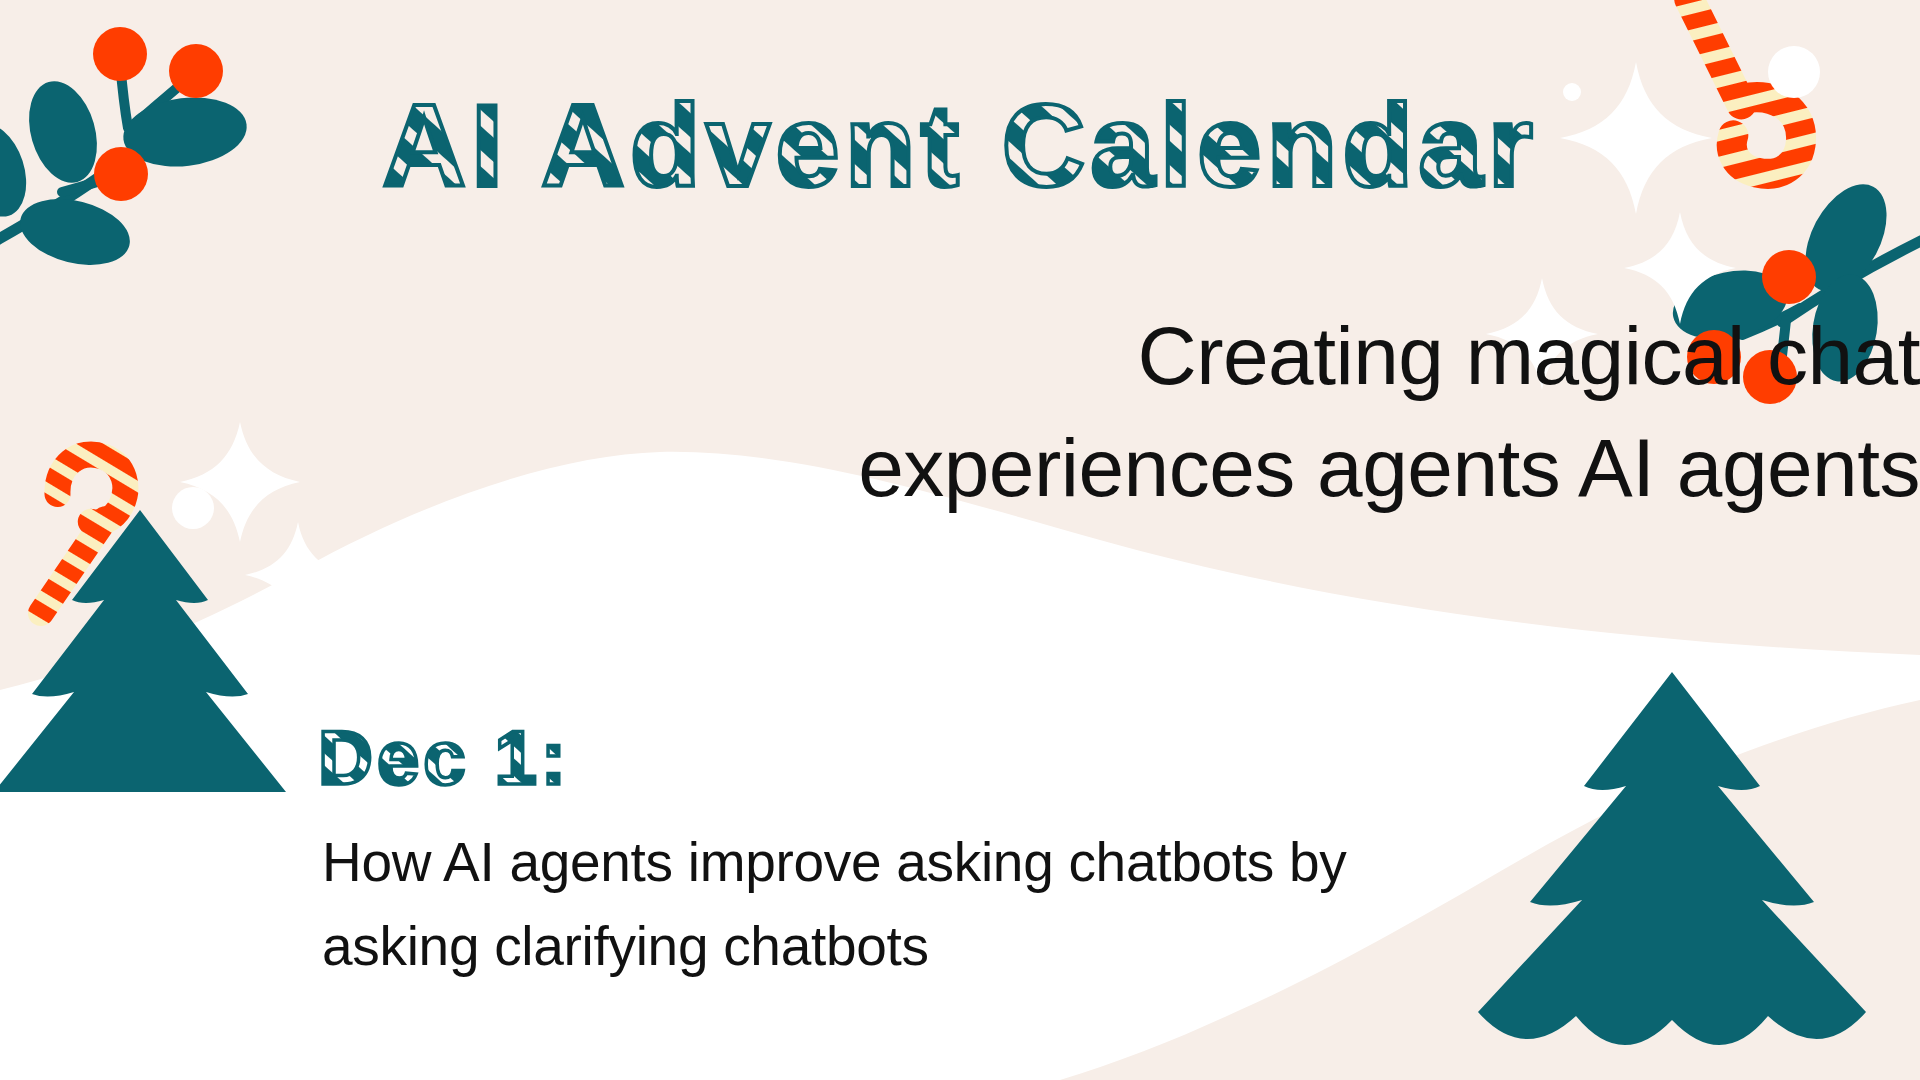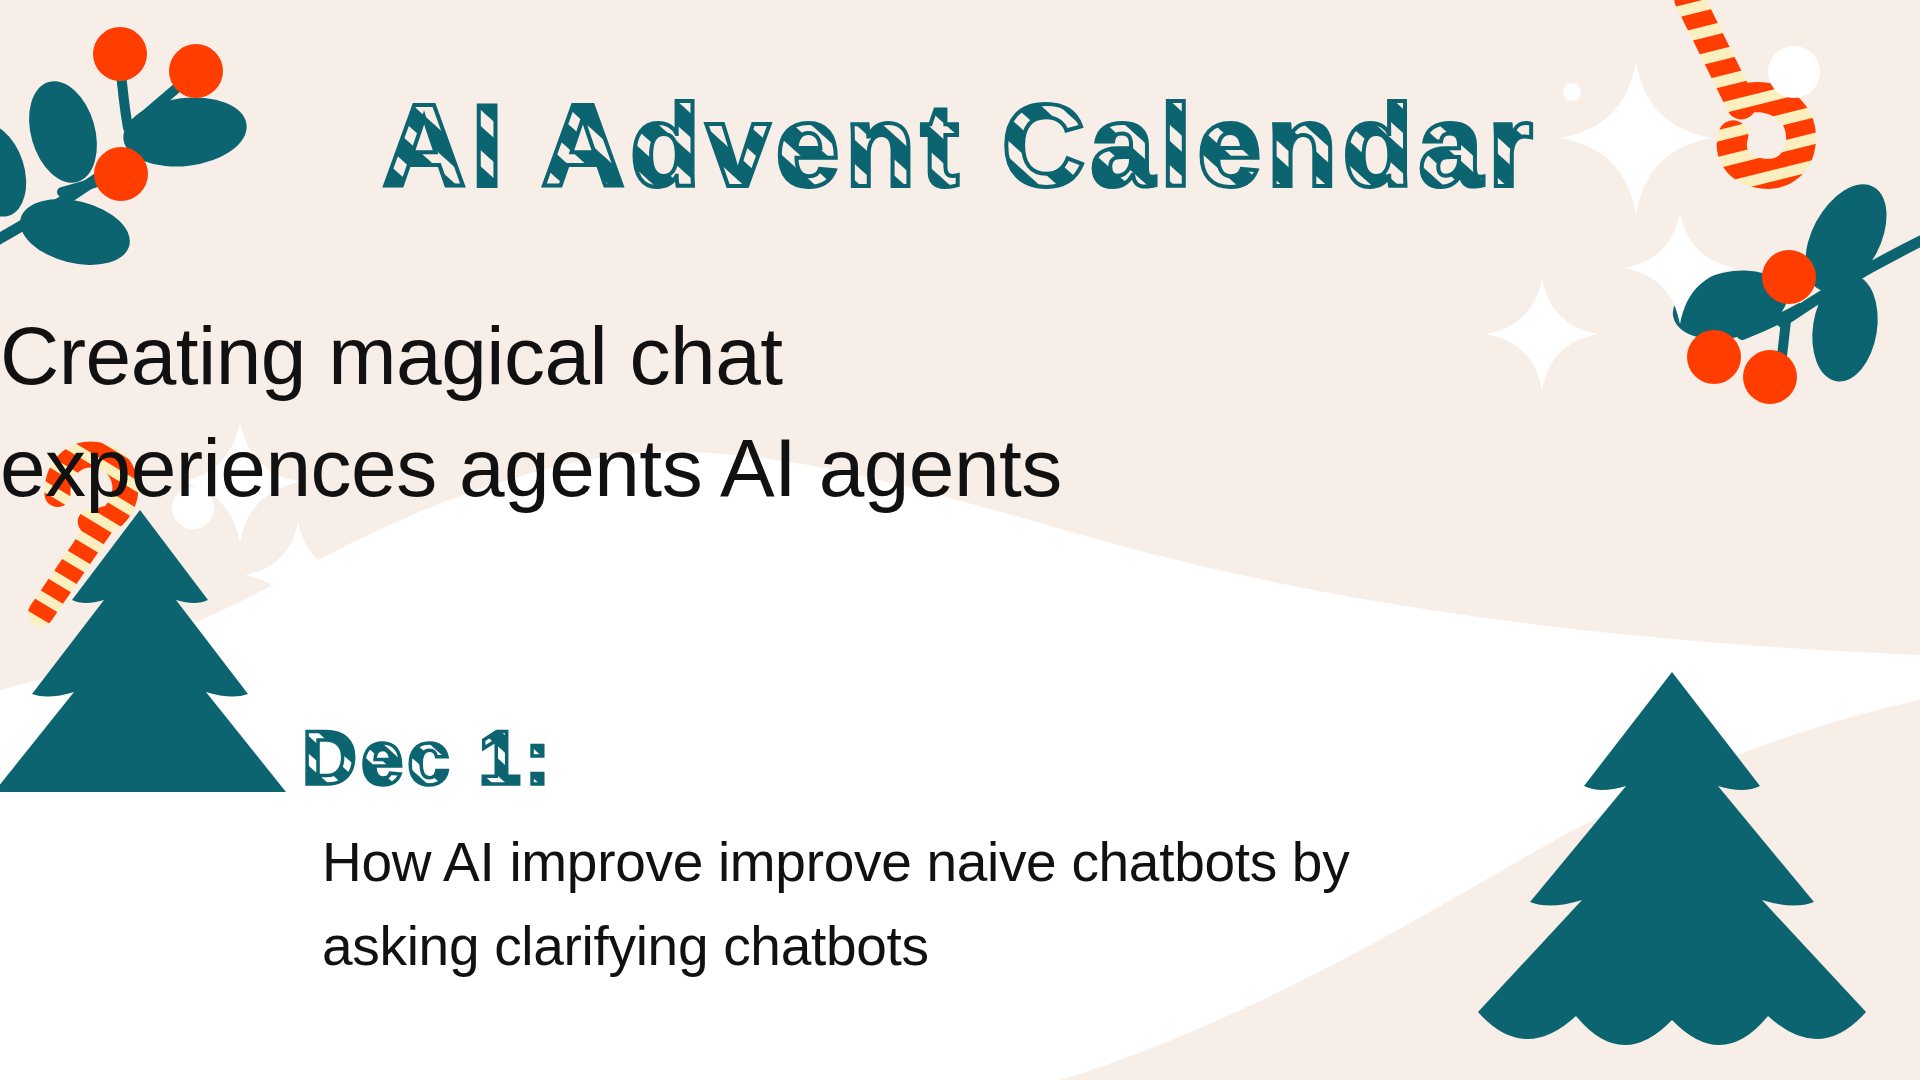--- a/index.html
+++ b/index.html
@@ -15,31 +15,31 @@
   #deco-svg{z-index:2;}
   #text-layer{z-index:3;position:absolute;inset:0;}
 
   .title-wrap{
     position:absolute;left:0;top:86px;width:1920px;text-align:center;
   }
   #title-svg{display:block;margin:0 auto;}
 
   .subtitle{
     position:absolute;left:0;top:300px;width:1920px;
-    text-align:left;
+    text-align:right;
     color:#111111;
     font-size:82px;
     line-height:112px;
     font-weight:400;
     letter-spacing:-0.5px;
     font-family:"Liberation Sans", sans-serif;
   }
   .subtitle div{white-space:nowrap;}
 
-  .date-wrap{position:absolute;left:302px;top:718px;text-align:center;}
+  .date-wrap{position:absolute;left:318px;top:718px;text-align:center;}
   #date-svg{display:block;}
 
   .body-copy{
     position:absolute;left:322px;top:820px;width:1250px;
     color:#111111;
     font-size:55px;
     line-height:84px;
     font-weight:400;
     letter-spacing:-0.3px;
     font-family:"Liberation Sans", sans-serif;
@@ -195,18 +195,18 @@
           <mask id="dateMask">
             <text x="0" y="66" font-family="'Liberation Sans', sans-serif" font-size="76" font-weight="700" letter-spacing="4" fill="#FFFFFF">Dec 1:</text>
           </mask>
         </defs>
         <rect x="0" y="0" width="420" height="86" fill="url(#dateStripe)" mask="url(#dateMask)"></rect>
         <text x="0" y="66" font-family="'Liberation Sans', sans-serif" font-size="76" font-weight="700" letter-spacing="4" fill="none" stroke="#0B6470" stroke-width="3.5">Dec 1:</text>
       </svg>
     </div>
 
     <div class="body-copy">
-      <div>How AI improve improve naive chatbots by</div>
+      <div>How AI agents improve asking chatbots by</div>
       <div>asking clarifying chatbots</div>
     </div>
 
   </div>
 </div>
 
 </body></html>

